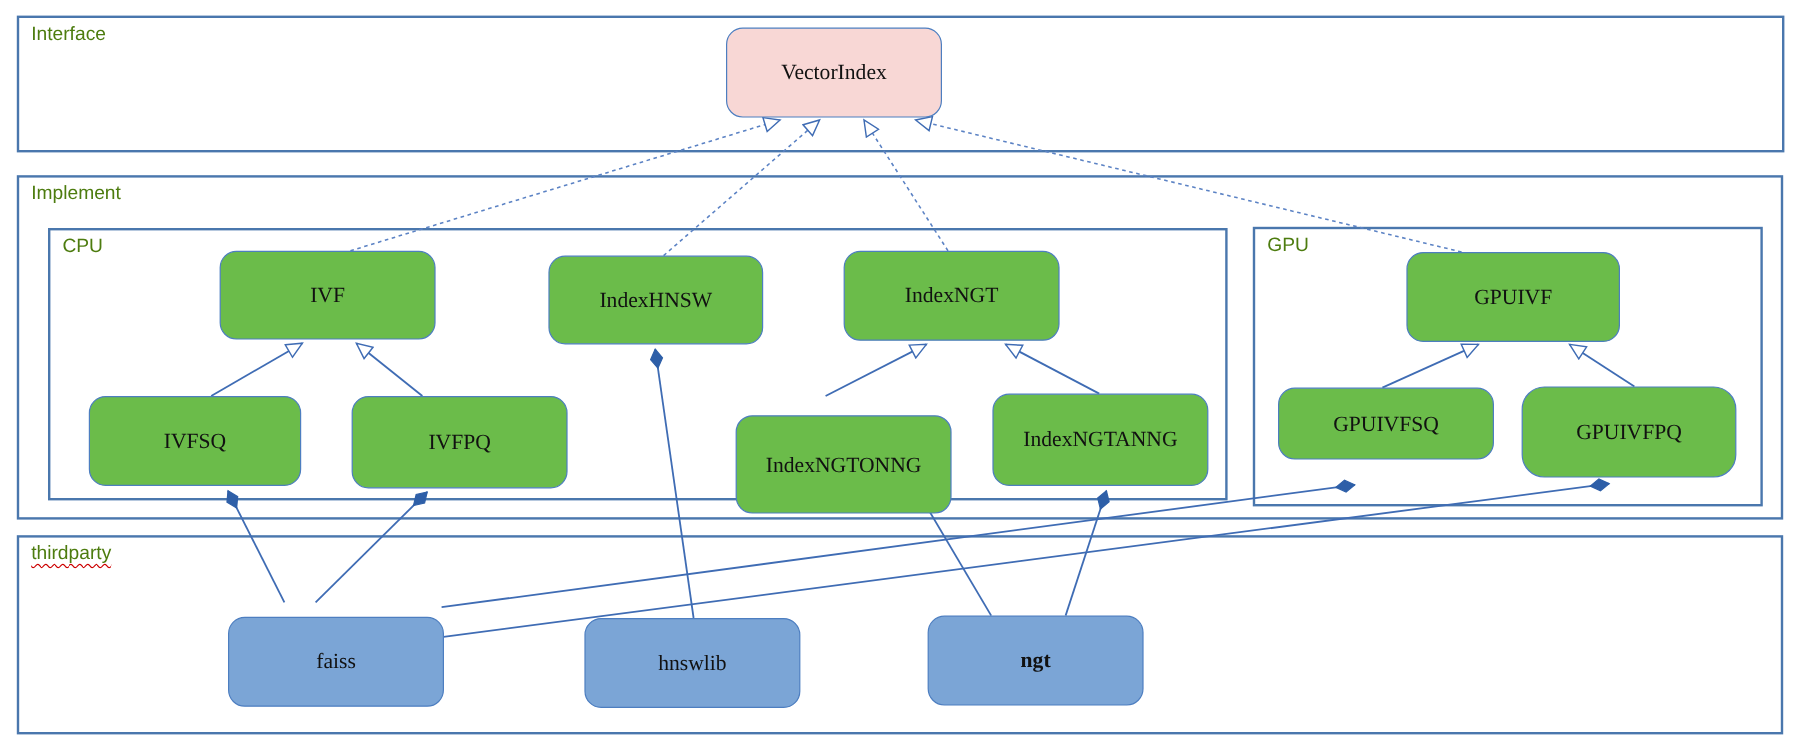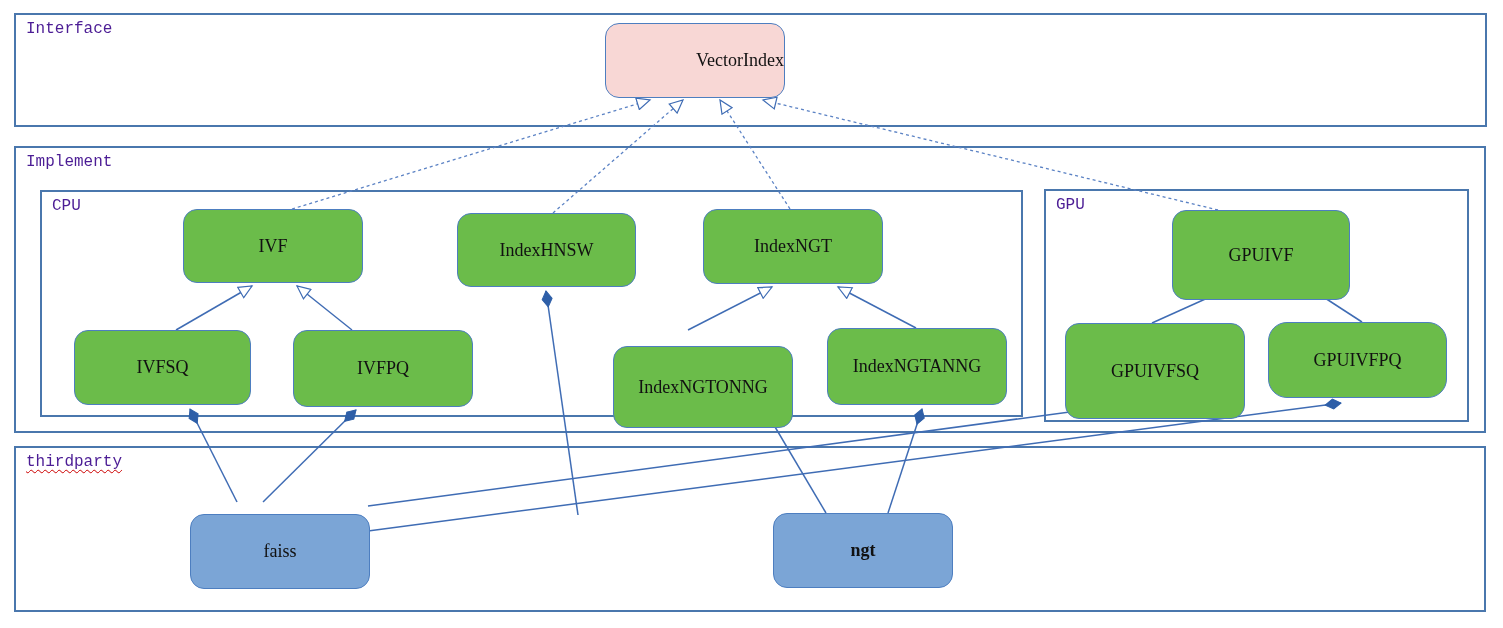--- a/index.html
+++ b/index.html
@@ -15,23 +15,23 @@
     position: absolute;
     border: 2px solid #4a77ad;
     background: transparent;
     box-sizing: border-box;
     z-index: 1;
   }
   .clabel {
     position: absolute;
     top: 5px;
     left: 10px;
-    font-family: Liberation Mono, monospace;
+    font-family: Liberation Sans, sans-serif;
     font-size: 16px;
-    color: #4c1d95;
+    color: #4d7c0f;
     white-space: nowrap;
   }
   .clabel.squiggle {
     text-decoration: underline wavy #cc0000;
     text-decoration-thickness: 1px;
     text-underline-offset: 3px;
   }
   .edges {
     position: absolute;
     left: 0; top: 0;
@@ -47,21 +47,21 @@
     align-items: center;
     justify-content: center;
     font-family: "Liberation Serif", serif;
     font-size: 18px;
     color: #111111;
     z-index: 3;
     white-space: nowrap;
   }
   .node.green { background: #6bbc4a; }
   .node.blue  { background: #7ba5d6; }
-  .node.pink  { background: #f8d7d5; justify-content: flex-end; }
+  .node.pink  { background: #f8d7d5; }
   .edge-solid  { stroke: #3f6cb4; stroke-width: 1.5; fill: none; }
   .edge-dashed { stroke: #5b82c4; stroke-width: 1.3; stroke-dasharray: 3 3; fill: none; }
 </style>
 </head>
 <body>
 
 <div class="stage">
 
   <div class="container" style="left:14px; top:13px; width:1473px; height:114px;">
     <span class="clabel">Interface</span>
@@ -123,50 +123,53 @@
   </div>
 
   <div class="node green" style="left:457px; top:213px; width:179px; height:74px;">
     <span>IndexHNSW</span>
   </div>
 
   <div class="node green" style="left:703px; top:209px; width:180px; height:75px;">
     <span>IndexNGT</span>
   </div>
 
-  <div class="node green" style="left:1172px; top:210px; width:178px; height:90px;">
+  <div class="node green" style="left:1172px; top:210px; width:178px; height:75px;">
     <span>GPUIVF</span>
   </div>
 
   <div class="node green" style="left:74px; top:330px; width:177px; height:75px;">
     <span>IVFSQ</span>
   </div>
 
   <div class="node green" style="left:293px; top:330px; width:180px; height:77px;">
     <span>IVFPQ</span>
   </div>
 
   <div class="node green" style="left:613px; top:346px; width:180px; height:82px;">
     <span>IndexNGTONNG</span>
   </div>
 
   <div class="node green" style="left:827px; top:328px; width:180px; height:77px;">
     <span>IndexNGTANNG</span>
   </div>
 
-  <div class="node green" style="left:1065px; top:323px; width:180px; height:96px;">
+  <div class="node green" style="left:1065px; top:323px; width:180px; height:60px;">
     <span>GPUIVFSQ</span>
   </div>
 
   <div class="node green" style="left:1268px; top:322px; width:179px; height:76px;border-radius:19px;">
     <span>GPUIVFPQ</span>
   </div>
 
   <div class="node blue" style="left:190px; top:501px; width:180px; height:75px;margin-top:13px;">
     <span>faiss</span>
   </div>
 
+  <div class="node blue" style="left:487px; top:515px; width:180px; height:75px;">
+    <span>hnswlib</span>
+  </div>
 
   <div class="node blue" style="left:773px; top:513px; width:180px; height:75px;font-weight:bold;">
     <span>ngt</span>
   </div>
 
 </div>
 
 </body></html>

